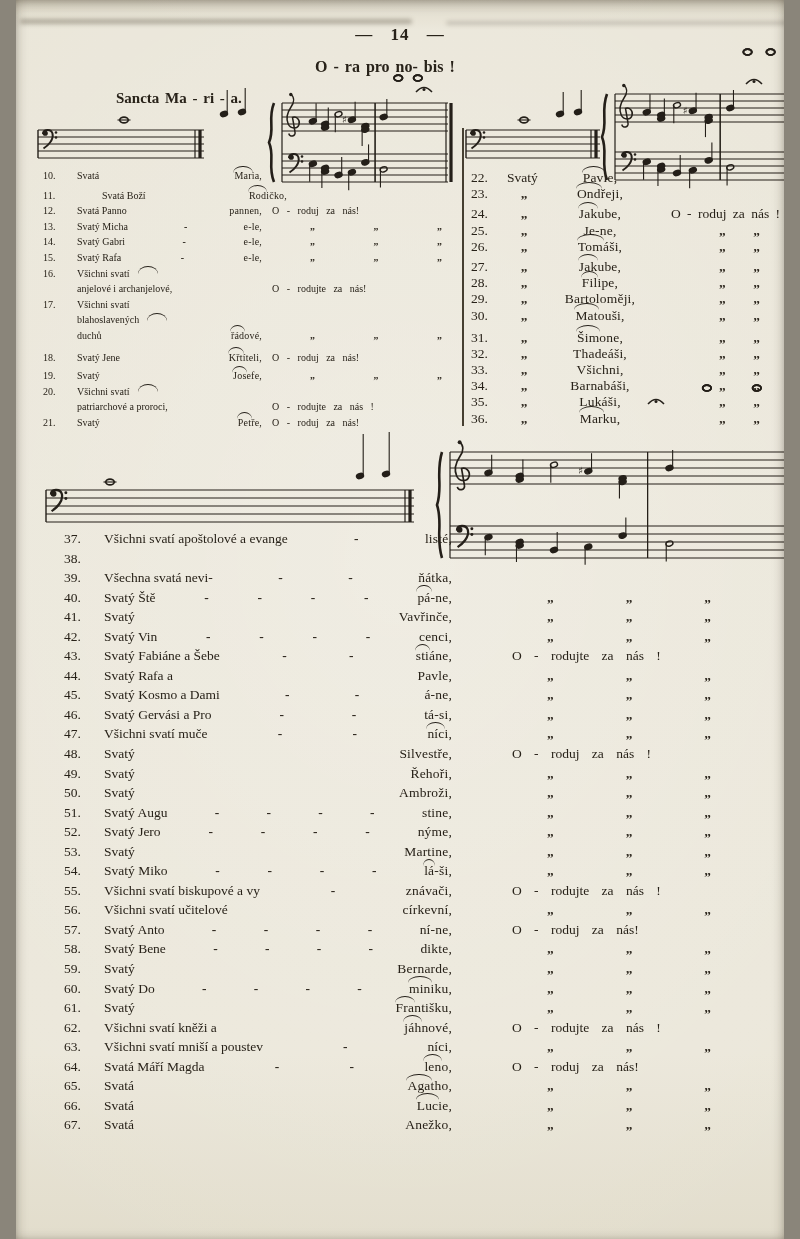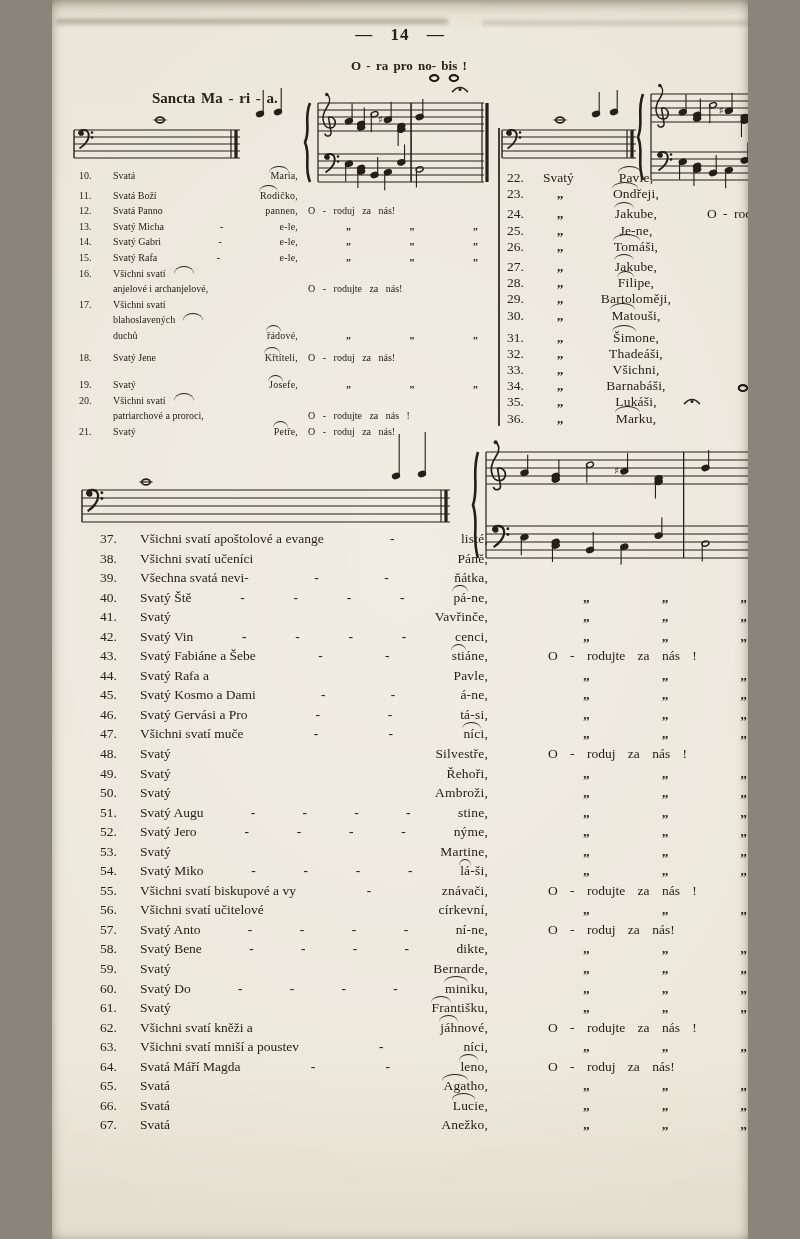--- a/index.html
+++ b/index.html
@@ -1,32 +1,32 @@
 <!DOCTYPE html>
 <html><head>
 <meta charset="utf-8">
 <style>
   html,body{margin:0;padding:0;background:#8a857a;}
-  #page{position:relative;width:696px;height:1239px;margin:0 auto;overflow:hidden;
+  #page{position:relative;width:768px;height:1239px;margin:0 auto;overflow:hidden;
         font-family:"Liberation Serif","DejaVu Serif",serif;color:#282219;
         background:
           radial-gradient(ellipse 120% 90% at 50% 45%, rgba(255,255,255,.25), rgba(0,0,0,0) 70%),
           linear-gradient(180deg,#ded9c8 0,#eae6d9 30px,#ebe7da 85%,#e2ddcc 100%);
   }
   #page::after{content:"";position:absolute;inset:0;pointer-events:none;
         box-shadow:inset 0 10px 14px -10px rgba(40,30,15,.55), inset 0 -8px 12px -10px rgba(40,30,15,.35),
                    inset 10px 0 14px -12px rgba(40,30,15,.4), inset -10px 0 14px -12px rgba(40,30,15,.4);}
   .smudge{position:absolute;background:rgba(62,52,38,.32);filter:blur(2px);border-radius:4px;}
   #smudge-a{top:19px;left:4px;width:392px;height:5px;}
   #smudge-b{top:21px;left:430px;width:348px;height:4px;background:rgba(62,52,38,.2);}
 
   #page-num{position:absolute;top:25px;left:0;right:0;text-align:center;
             font-weight:700;font-size:17px;word-spacing:12px;letter-spacing:1px;}
   #sancta{position:absolute;left:100px;top:90px;font-weight:700;font-size:15px;white-space:nowrap;word-spacing:2px;text-align:right;}
-  #orapro{position:absolute;left:299px;top:58px;font-weight:700;font-size:13px;white-space:nowrap;word-spacing:2px;}
+  #orapro{position:absolute;left:299px;top:58px;font-weight:700;font-size:16px;white-space:nowrap;word-spacing:2px;}
   #divider{position:absolute;left:446px;top:128px;width:2px;height:298px;background:#463f31;}
 
   svg.music{position:absolute;overflow:visible;}
   #m-tl{left:20px;top:84px;}
   #m-tm{left:250px;top:78px;}
   #m-trs{left:448px;top:86px;}
   #m-tr{left:583px;top:52px;}
   #m-bl{left:24px;top:414px;}
   #m-br{left:418px;top:388px;}
 
@@ -326,21 +326,21 @@
   <div id="tl-list" class="list">
       <div class="line tl">
         <span class="num">10.</span>
         <span class="content">
           <span class="lead">Svatá</span>
           <span class="spacer"></span>
           <span class="tail"><span class="arc">Mar</span>ia,</span>
         </span>
         <span class="resp"></span>
       </div>
-      <div class="line tl" style="margin-top: 4px;">
+      <div class="line tl" style="margin-top: 4px; gap: 25px;">
         <span class="num">11.</span>
         <span class="content">
           <span class="lead">Svatá Boží</span>
           <span class="spacer"></span>
           <span class="tail"><span class="arc">Rod</span>ičko,</span>
         </span>
         <span class="resp"></span>
       </div>
       <div class="line tl">
         <span class="num">12.</span>
@@ -441,21 +441,21 @@
       </div>
       <div class="line tl" style="margin-top: 6px;">
         <span class="num">18.</span>
         <span class="content">
           <span class="lead">Svatý Jene</span>
           <span class="spacer"></span>
           <span class="tail"><span class="arc">Křt</span>íteli,</span>
         </span>
         <span class="resp resp-text">O - roduj za nás!</span>
       </div>
-      <div class="line tl" style="margin-top: 12px;">
+      <div class="line tl" style="margin-top: 3px;">
         <span class="num">19.</span>
         <span class="content">
           <span class="lead">Svatý</span>
           <span class="spacer"></span>
           <span class="tail"><span class="arc">Jos</span>efe,</span>
         </span>
         <span class="resp resp-ditto">
           <span>„</span>
           <span>„</span>
           <span>„</span>
@@ -663,25 +663,20 @@
           <span class="lead">Všichni svatí apoštolové a evange</span>
           <span class="dashes">
             <span>-</span>
           </span>
           <span class="tail">listé,</span>
         </span>
         <span class="resp"></span>
       </div>
       <div class="line bt">
         <span class="num">38.</span>
-        <span class="content">
-          <span class="lead">Všichni svatí učeníci</span>
-          <span class="spacer"></span>
-          <span class="tail">Páně,</span>
-        </span>
         <span class="resp"></span>
       </div>
       <div class="line bt">
         <span class="num">39.</span>
         <span class="content">
           <span class="lead">Všechna svatá nevi-</span>
           <span class="dashes">
             <span>-</span>
             <span>-</span>
           </span>

